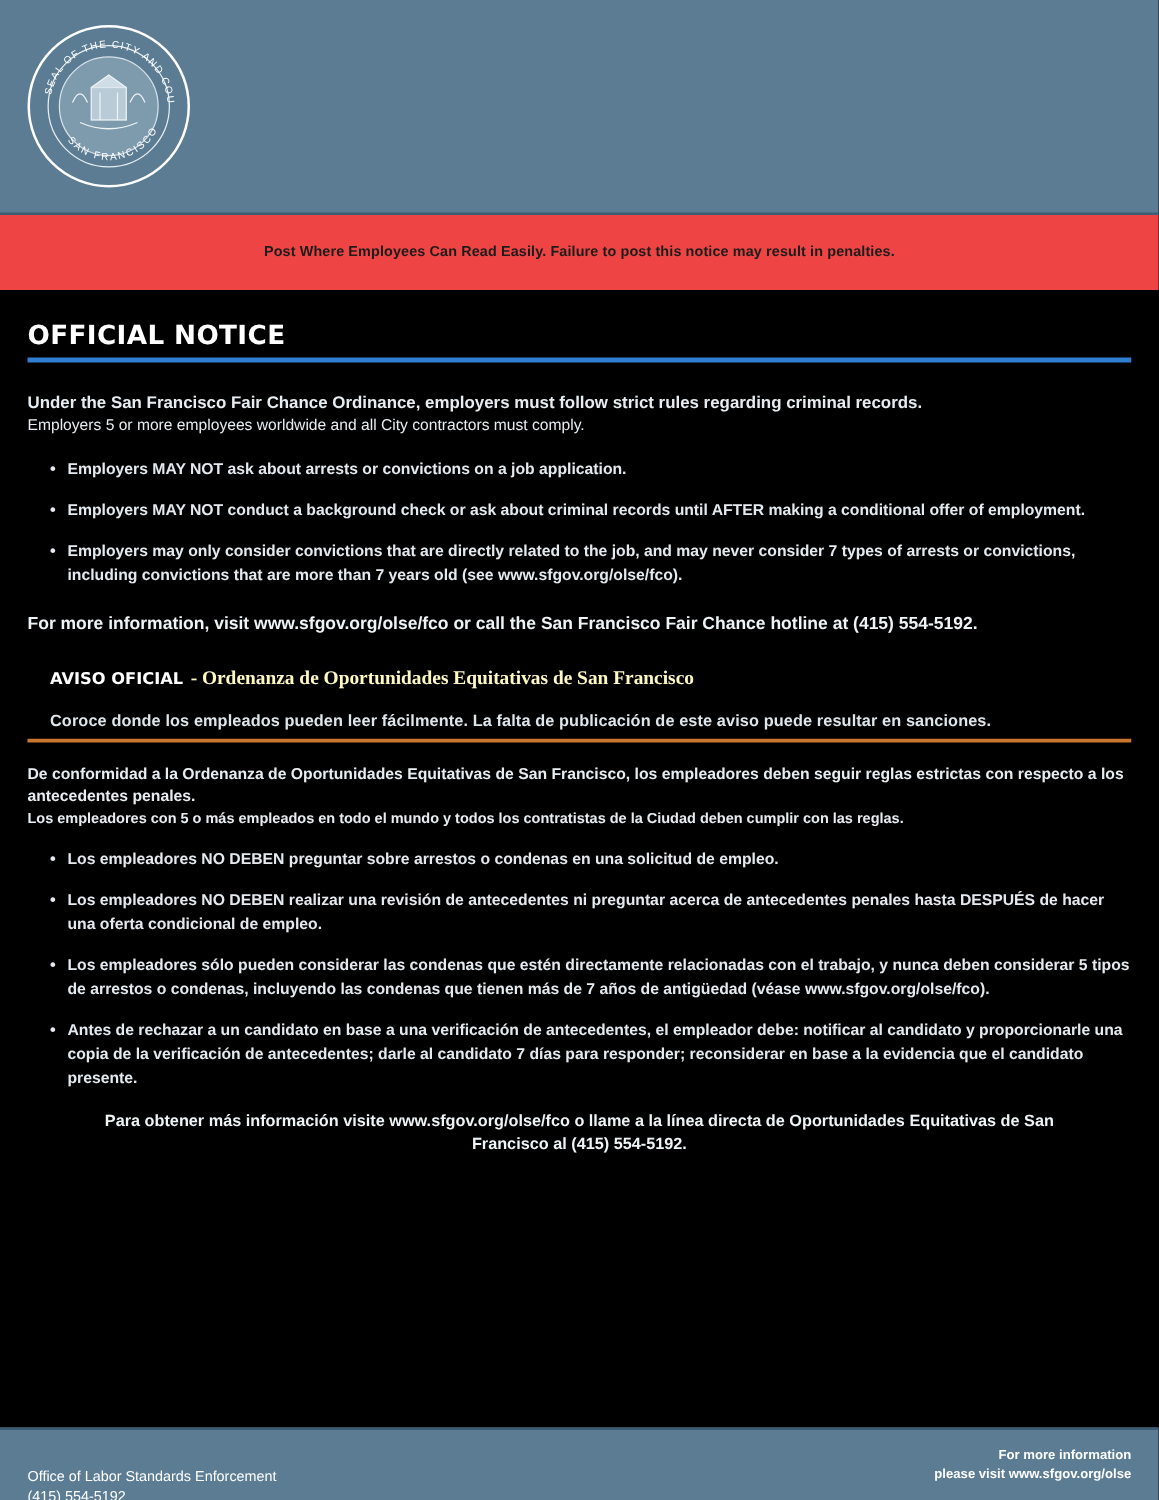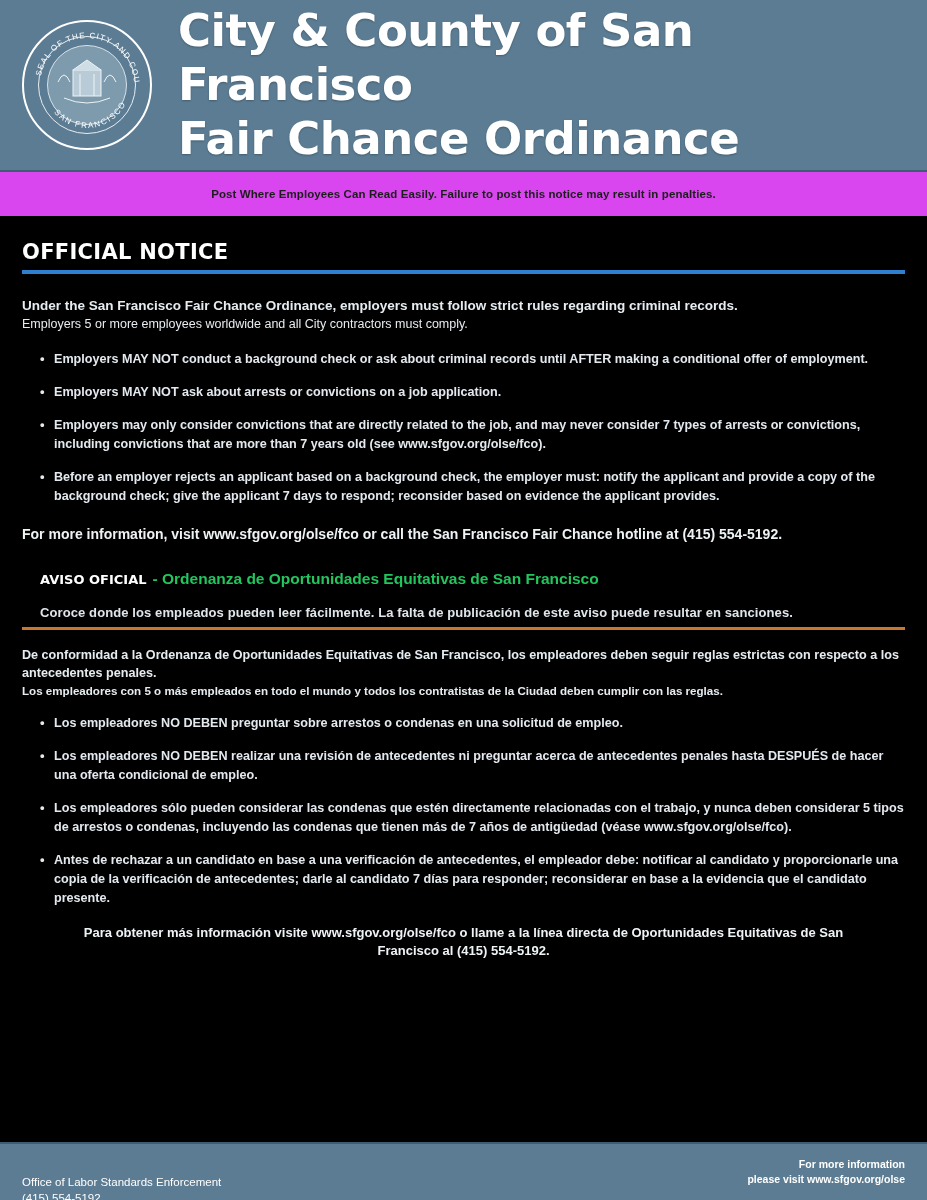--- a/index.html
+++ b/index.html
@@ -73,22 +73,22 @@
     font-family: "DejaVu Sans", sans-serif;
     font-weight: bold;
     font-size: 45px;
     line-height: 54px;
     letter-spacing: -0.5px;
     text-shadow: 0 1px 2px rgba(0,0,0,0.25);
   }
 
   
   .post-strip {
-    background: #d946ef;
-    height: 44px;
+    background: #ef4444;
+    height: 60px;
     display: flex;
     align-items: center;
     justify-content: center;
     color: #1c1c1c;
     font-size: 11.5px;
     font-weight: bold;
     letter-spacing: 0.1px;
   }
 
   
@@ -158,24 +158,24 @@
     gap: 6px;
     padding-left: 18px;
   }
   .aviso-head .aviso {
     font-family: "DejaVu Sans", sans-serif;
     font-weight: bold;
     font-size: 13px;
     color: #ffffff;
   }
   .aviso-head .aviso-sub {
-    font-family: Liberation Sans, sans-serif;
+    font-family: Liberation Serif, serif;
     font-weight: bold;
     font-size: 15.5px;
-    color: #22c55e;
+    color: #fef9c3;
   }
   .aviso-post {
     padding-left: 18px;
     font-size: 13px;
     font-weight: bold;
     color: #dfe6eb;
     margin-top: 17px;
     letter-spacing: 0.1px;
   }
   .orange-rule {
@@ -256,46 +256,41 @@
           <rect x="49" y="48" width="28" height="26" fill="#b9cbd6" stroke="#eef3f6"></rect>
           <path d="M49,48 L63,38 L77,48" fill="#cfdde6"></path>
           <line x1="56" y1="74" x2="56" y2="52"></line>
           <line x1="70" y1="74" x2="70" y2="52"></line>
           <path d="M40,76 q23,10 46,0" fill="none"></path>
           <path d="M34,60 q6,-14 12,0" fill="none"></path>
           <path d="M80,60 q6,-14 12,0" fill="none"></path>
         </g>
       </svg>
     </div>
-    <div class="header-titles">
-      <div class="line">City &amp; County of San Francisco</div>
-      <div class="line">Fair Chance Ordinance</div>
-    </div>
   </div>
 
   <div class="post-strip">
     <span>Post Where Employees Can Read Easily. Failure to post this notice may result in penalties.</span>
   </div>
 
   <div class="body-wrap">
 
     <div>
       <div class="official-notice">OFFICIAL NOTICE</div>
       <div class="blue-rule"></div>
 
       <div class="lead">
         <div>Under the San Francisco Fair Chance Ordinance, employers must follow strict rules regarding criminal records.</div>
         <div class="sub">Employers 5 or more employees worldwide and all City contractors must comply.</div>
       </div>
 
       <ul class="bullets">
+        <li>Employers MAY NOT ask about arrests or convictions on a job application.</li>
         <li>Employers MAY NOT conduct a background check or ask about criminal records until AFTER making a conditional offer of employment.</li>
-        <li>Employers MAY NOT ask about arrests or convictions on a job application.</li>
         <li>Employers may only consider convictions that are directly related to the job, and may never consider 7 types of arrests or convictions, including convictions that are more than 7 years old (see www.sfgov.org/olse/fco).</li>
-        <li>Before an employer rejects an applicant based on a background check, the employer must: notify the applicant and provide a copy of the background check; give the applicant 7 days to respond; reconsider based on evidence the applicant provides.</li>
       </ul>
 
       <div class="more-info">For more information, visit www.sfgov.org/olse/fco or call the San Francisco Fair Chance hotline at (415) 554-5192.</div>
     </div>
 
     <div>
       <div class="aviso-head">
         <span class="aviso">AVISO OFICIAL</span>
         <span class="aviso-sub">- Ordenanza de Oportunidades Equitativas de San Francisco</span>
       </div>

